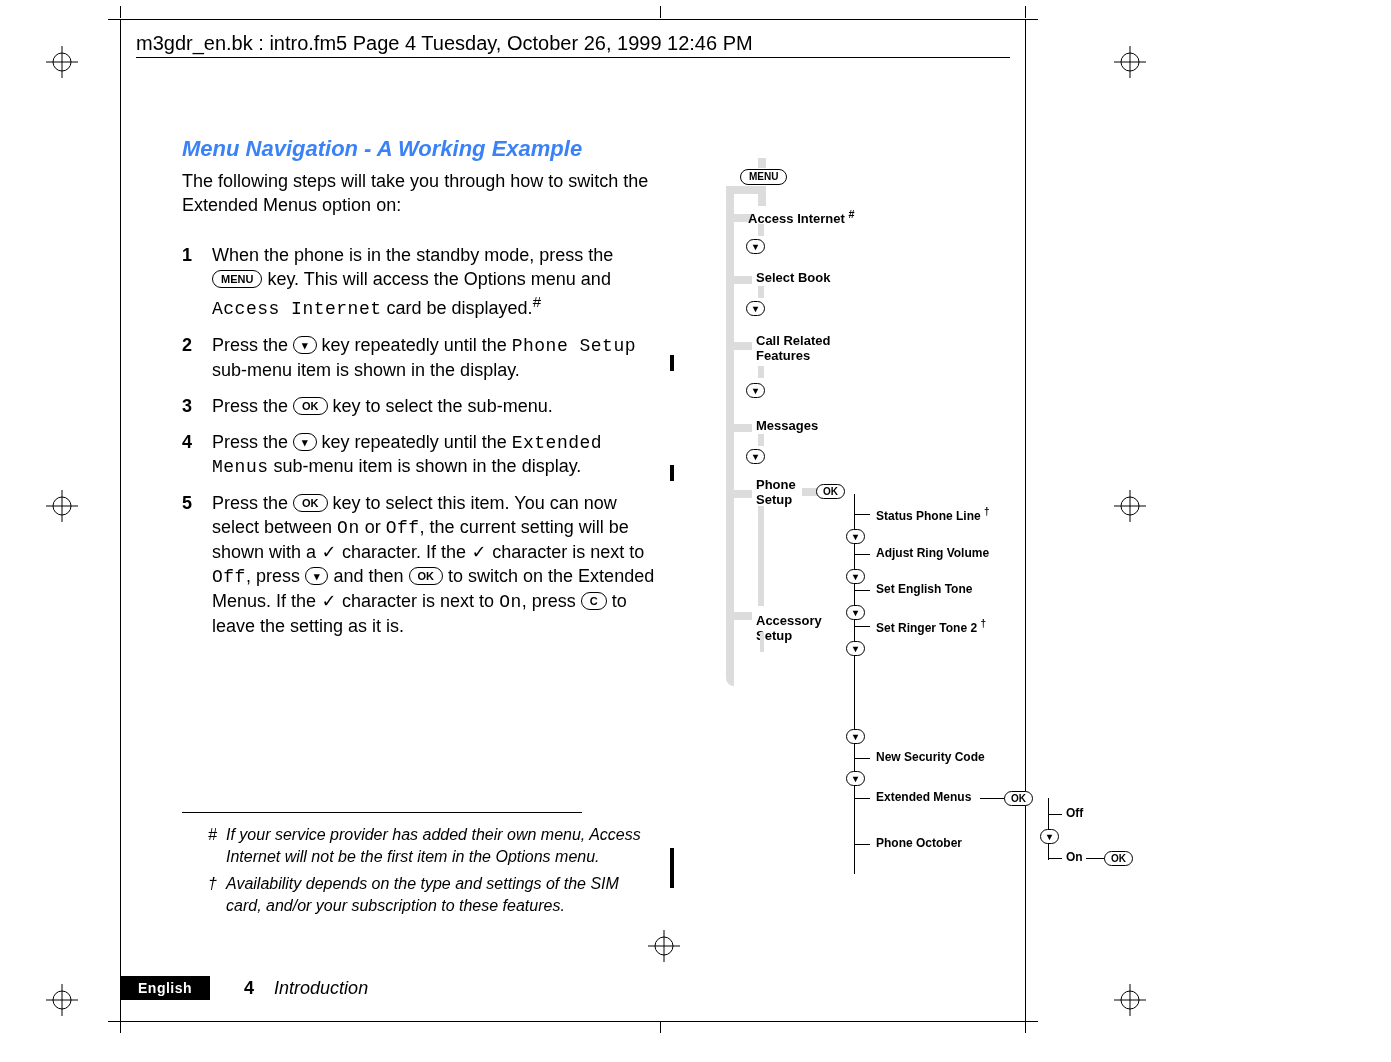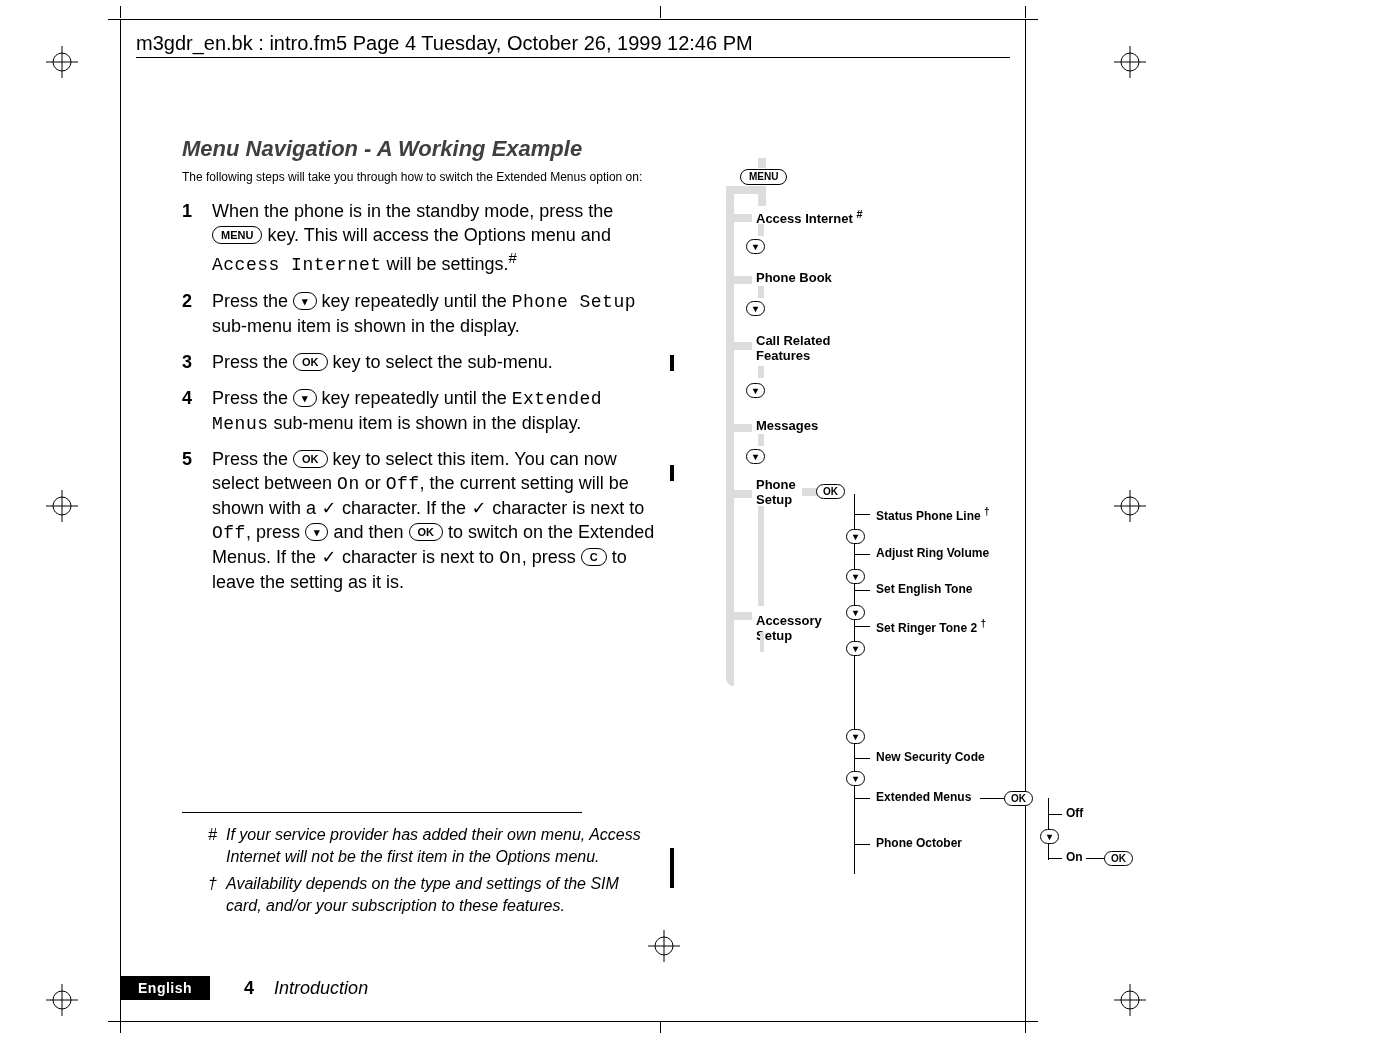--- a/index.html
+++ b/index.html
@@ -29,22 +29,22 @@
   .tick.b-r{bottom:29px;right:166px;width:1px;height:12px}
   .tick.l-t{left:108px;top:19px;height:1px;width:12px}
   .tick.l-b{left:108px;bottom:40px;height:1px;width:12px}
   .tick.r-t{right:154px;top:19px;height:1px;width:12px}
   .tick.r-b{right:154px;bottom:40px;height:1px;width:12px}
 
   .header{position:absolute;top:32px;left:136px;font-size:20px}
   .headline{position:absolute;top:57px;left:136px;right:182px;height:1px;background:#000}
 
   .content{position:absolute;top:136px;left:182px;width:480px}
-  .title{font-size:22px;font-weight:700;font-style:italic;color:#404040;margin-bottom:8px}
-  .lead{font-size:12px;line-height:1.33;margin-bottom:14px}
+  .title{font-size:22px;font-weight:700;font-style:italic;color:#3b82f6;margin-bottom:8px}
+  .lead{font-size:18px;line-height:1.33;margin-bottom:26px}
   ol.steps{list-style:none;padding:0;margin:0;font-size:18px;line-height:1.33}
   ol.steps>li{display:flex;margin-bottom:12px}
   ol.steps .num{width:30px;flex:0 0 30px;font-weight:700}
   ol.steps .txt{flex:1}
   .mono{font-family:"Courier New",monospace;letter-spacing:.5px}
   .key{display:inline-block;border:1px solid #000;border-radius:10px;padding:0 8px;font-size:11px;font-family:Arial,sans-serif;font-weight:700;line-height:16px;vertical-align:2px}
   .chk{display:inline-block;width:16px;text-align:center}
 
   .footsep{position:absolute;left:182px;top:812px;width:400px;height:1px;background:#000}
   .foot{position:absolute;left:208px;top:824px;width:450px;font-style:italic;font-size:16px;line-height:1.35}
@@ -143,21 +143,21 @@
 <div class="header">m3gdr_en.bk : intro.fm5  Page 4  Tuesday, October 26, 1999  12:46 PM</div>
 <div class="headline"></div>
 
 <div class="content">
   <div class="title">Menu Navigation - A Working Example</div>
   <div class="lead">The following steps will take you through how to switch the Extended Menus option on:</div>
   <ol class="steps">
     <li>
       <span class="num">1</span>
       <span class="txt">
-        <span>When the phone is in the standby mode, press the </span><span class="key">MENU</span><span> key. This will access the Options menu and </span><span class="mono">Access Internet</span><span> will be settings.</span><sup>#</sup>
+        <span>When the phone is in the standby mode, press the </span><span class="key">MENU</span><span> key. This will access the Options menu and </span><span class="mono">Access Internet</span><span> card be displayed.</span><sup>#</sup>
       </span>
     </li>
     <li>
       <span class="num">2</span>
       <span class="txt">
         <span>Press the </span><span class="key">▾</span><span> key repeatedly until the </span><span class="mono">Phone Setup</span><span> sub-menu item is shown in the display.</span>
       </span>
     </li>
     <li>
       <span class="num">3</span>
@@ -206,26 +206,26 @@
 
   <div class="d-vline" style="left:50px;top:0;height:10px"></div>
   <div style="position:absolute;left:32px;top:10px"><span class="d-key">MENU</span></div>
 
   <div class="d-vline" style="left:18px;top:28px;height:500px;border-radius:0 0 0 8px"></div>
   <div class="d-vline" style="left:50px;top:28px;height:20px"></div>
 
   <div style="position:absolute;left:18px;top:28px;width:40px;height:8px;background:#dcdcdc;border-radius:8px 0 0 0"></div>
 
   <div class="d-stub" style="left:26px;top:56px;width:18px"></div>
-  <div class="d-lbl" style="left:48px;top:50px"><span>Access Internet</span> <sup>#</sup></div>
+  <div class="d-lbl" style="left:40px;top:50px"><span>Access Internet</span> <sup>#</sup></div>
   <div class="d-vline" style="left:50px;top:66px;height:12px;width:6px"></div>
   <div style="position:absolute;left:38px;top:80px"><span class="d-mini-btn">▾</span></div>
 
   <div class="d-stub" style="left:26px;top:118px;width:18px"></div>
-  <div class="d-lbl" style="left:48px;top:112px">Phone Book</div>
+  <div class="d-lbl" style="left:48px;top:112px">Select Book</div>
   <div class="d-vline" style="left:50px;top:128px;height:12px;width:6px"></div>
   <div style="position:absolute;left:38px;top:142px"><span class="d-mini-btn">▾</span></div>
 
   <div class="d-stub" style="left:26px;top:184px;width:18px"></div>
   <div class="d-lbl" style="left:48px;top:176px;line-height:1.15">Call Related<br>Features</div>
   <div class="d-vline" style="left:50px;top:208px;height:12px;width:6px"></div>
   <div style="position:absolute;left:38px;top:224px"><span class="d-mini-btn">▾</span></div>
 
   <div class="d-stub" style="left:26px;top:266px;width:18px"></div>
   <div class="d-lbl" style="left:48px;top:260px">Messages</div>

